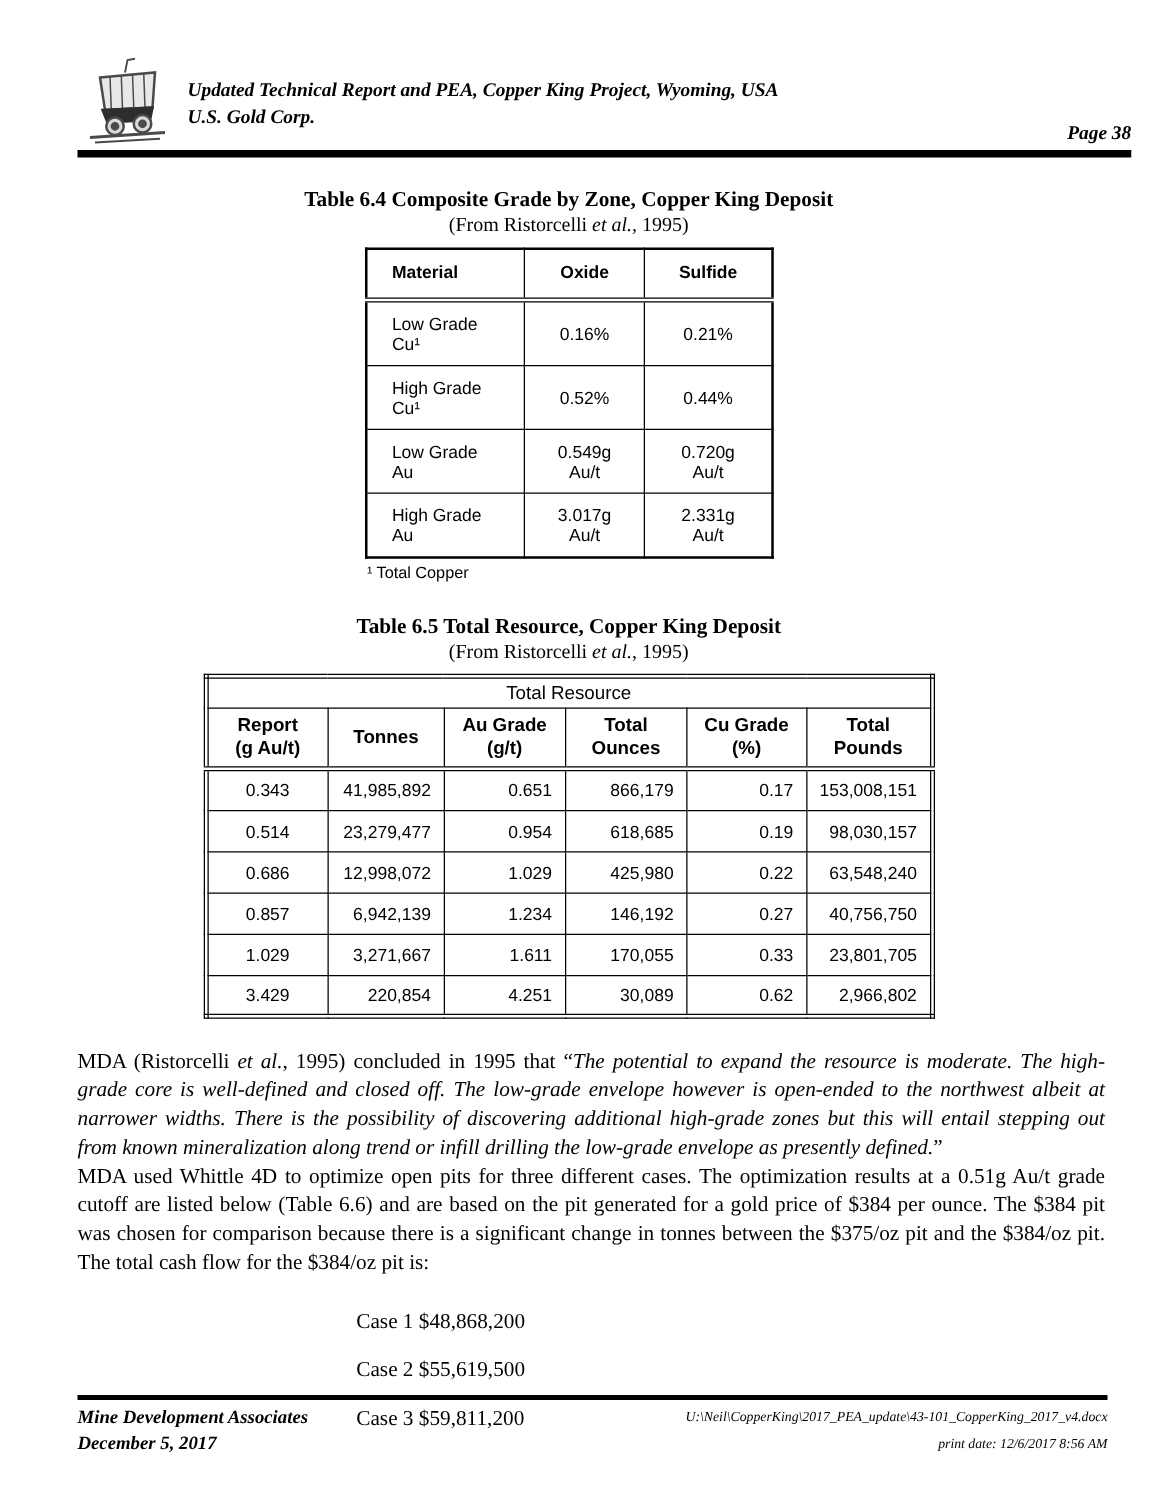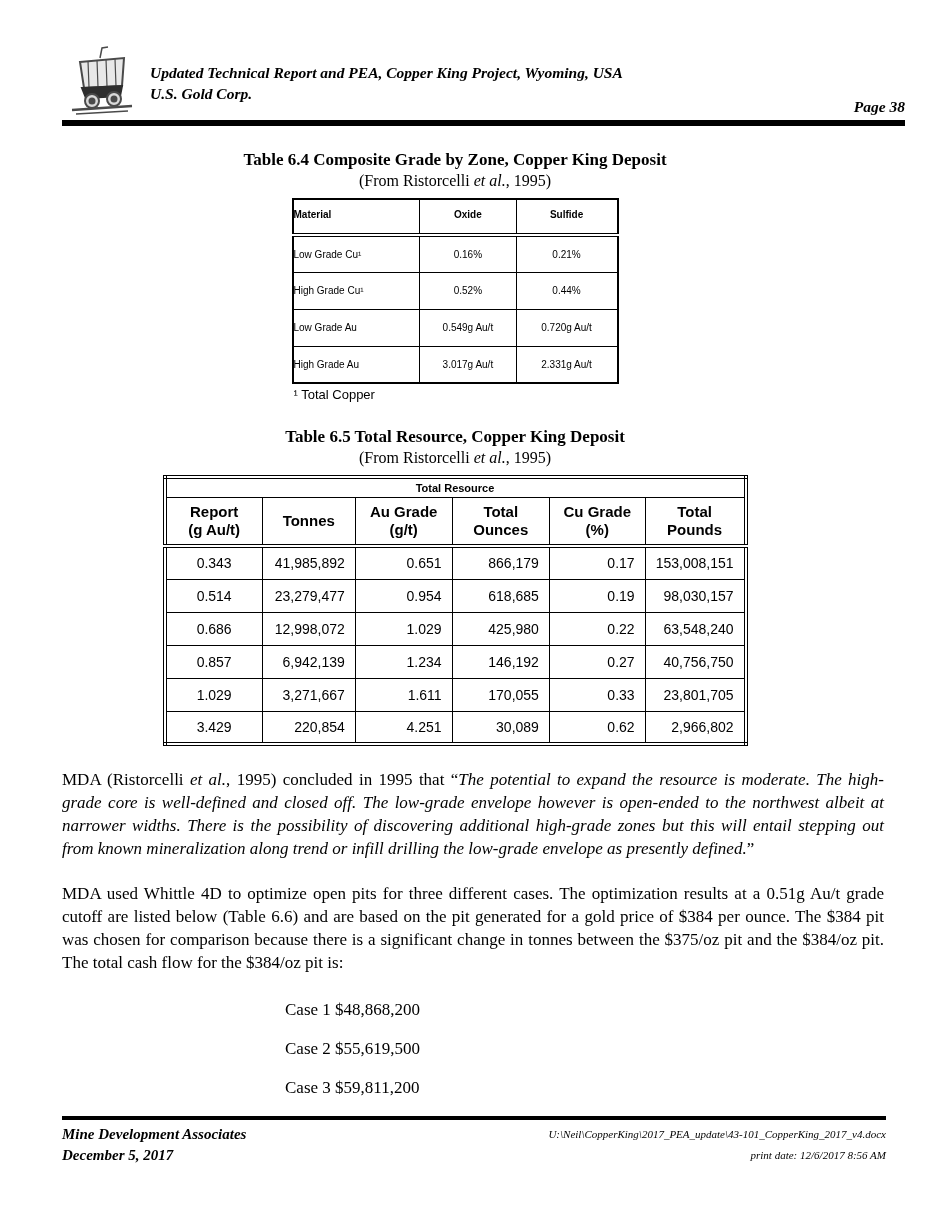--- a/index.html
+++ b/index.html
@@ -25,45 +25,45 @@
   .center-section { width: 786px; text-align: center; }
   .tbl-title { font-size: 17px; font-weight: bold; margin-top: 24px; }
   .tbl-subtitle { font-size: 16px; margin-top: 2px; }
   .em { font-style: italic; }
 
   table { border-collapse: collapse; margin: 8px auto 0 auto; font-family: "Liberation Sans", sans-serif; }
 
   
   .tbl64-wrap { display: inline-block; text-align: left; }
   .tbl64 { border: 2px solid #000; width: 327px; }
-  .tbl64 th, .tbl64 td { border: 1px solid #000; font-size: 10px; padding: 9px 0; margin-top: 43px; }
+  .tbl64 th, .tbl64 td { border: 1px solid #000; font-size: 14px; padding: 9px 20px; margin-top: 43px; }
   .tbl64 th { font-weight: bold; text-align: left; border-bottom: 4px double #000; padding-bottom: 13px; }
   .tbl64 th.c, .tbl64 td.c { text-align: center; }
   .tbl64 td { height: 37px; }
   .col-mat { width: 128px; } .col-ox { width: 97px; } .col-su { width: 102px; border-radius: 10px; }
   .footnote { font-family: "Liberation Sans", sans-serif; font-size: 13px; margin: 3px 0 0 2px; text-align: left; }
 
   
   .tbl65 { border: 4px double #000; width: 585px; }
   .tbl65 th, .tbl65 td { border: 1px solid #000; }
-  .tbl65 .group th { font-size: 11px; font-weight: bold; padding: 3px 0; }
+  .tbl65 .group th { font-size: 15px; font-weight: normal; padding: 3px 0; }
   .tbl65 .cols th {
     font-size: 15px; font-weight: bold; text-align: center;
     white-space: pre-line; line-height: 18px; padding: 5px 2px;
     border-bottom: 4px double #000;
   }
   .tbl65 td { font-size: 14px; padding: 7px 10px; text-align: right; height: 33px; }
   .tbl65 td.c { text-align: center; padding: 7px 2px; }
   .c65-1 { width: 99px; } .c65-2 { width: 93px; } .c65-3 { width: 98px; }
   .c65-4 { width: 98px; } .c65-5 { width: 97px; } .c65-6 { width: 100px; }
 
   
   .body-text { width: 822px; font-size: 17px; line-height: 23px; text-align: justify; }
   .para1 { margin-top: 22px; }
-  .para2 { margin-top: 22px; }
+  .para2 { }
   .case-line { font-size: 17px; margin: 16px 0 0 223px; line-height: 23px; }
   .case-first { margin-top: 24px; }
   .closing { margin-top: 26px; }
 
   
   .footer { position: absolute; left: 62px; top: 1116px; width: 824px; }
   .footer-rule { height: 4px; background: #000; }
   .footer-cols { display: flex; justify-content: space-between; margin-top: 4px; }
   .footer-left div { font-size: 15px; font-weight: bold; font-style: italic; line-height: 21px; }
   .footer-right { text-align: right; }

